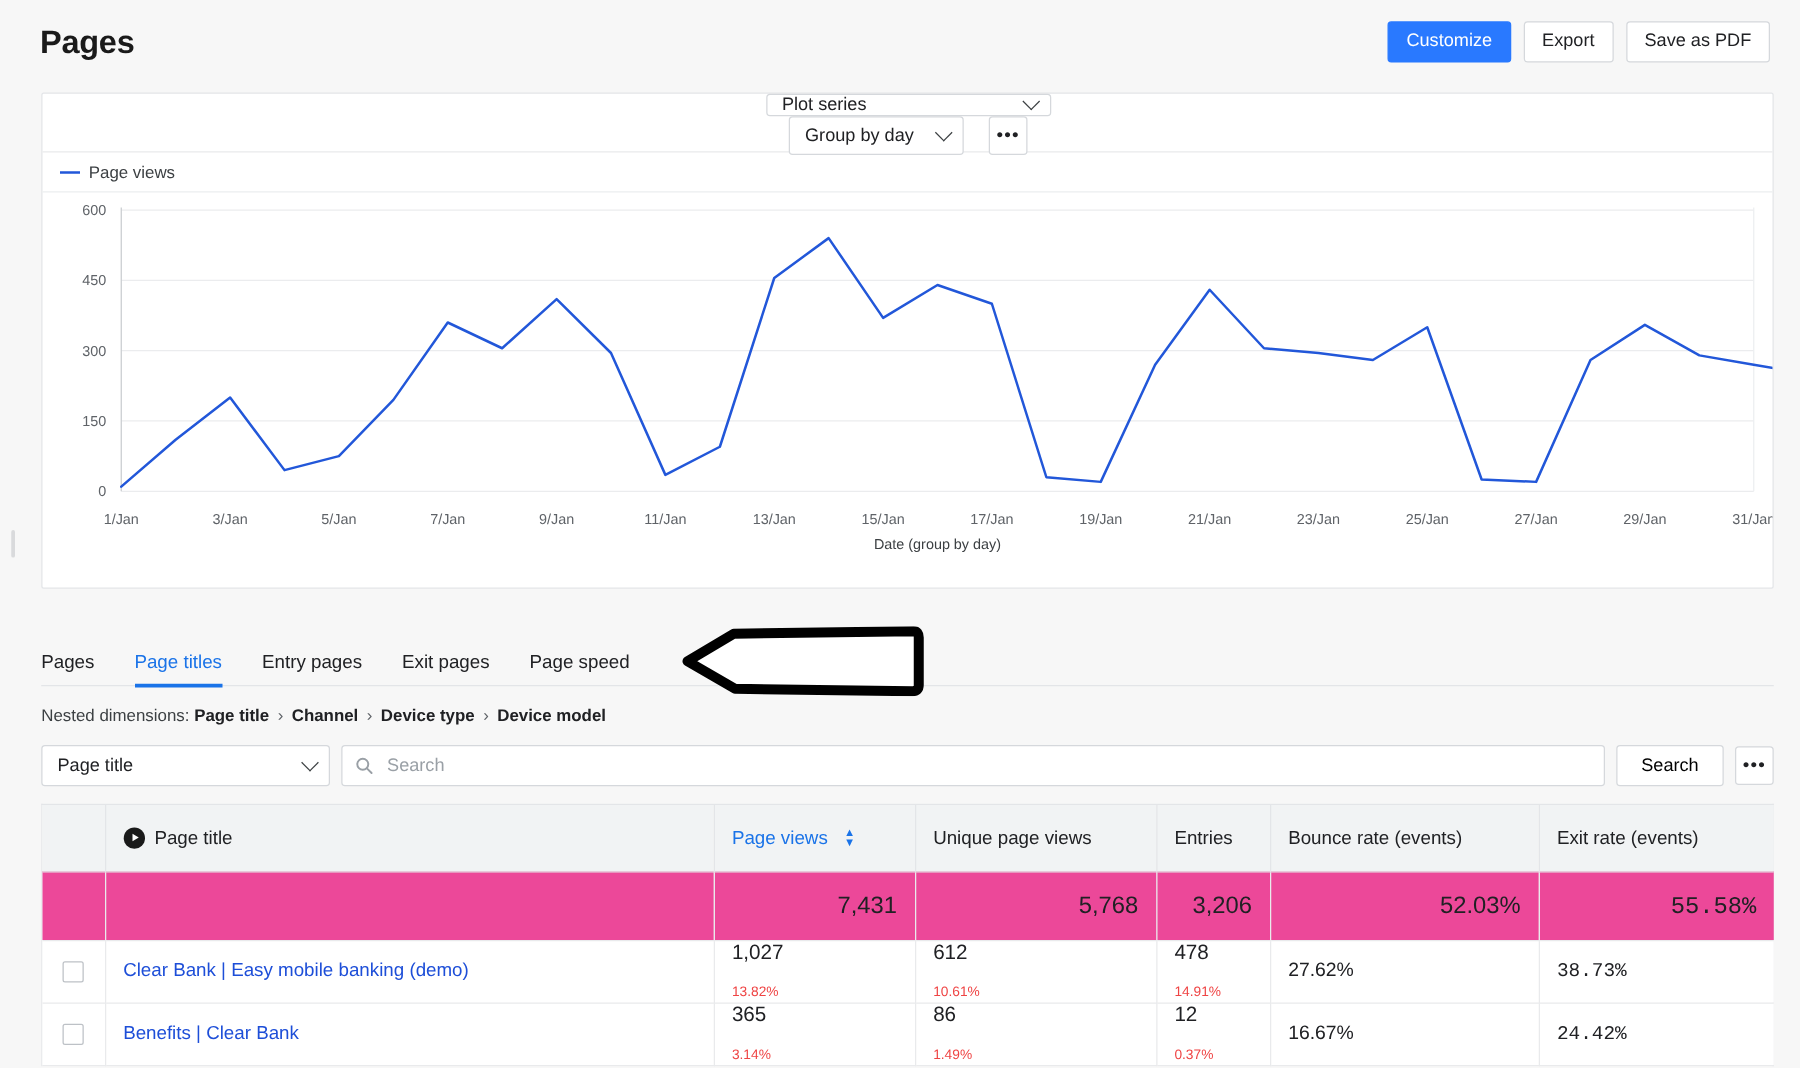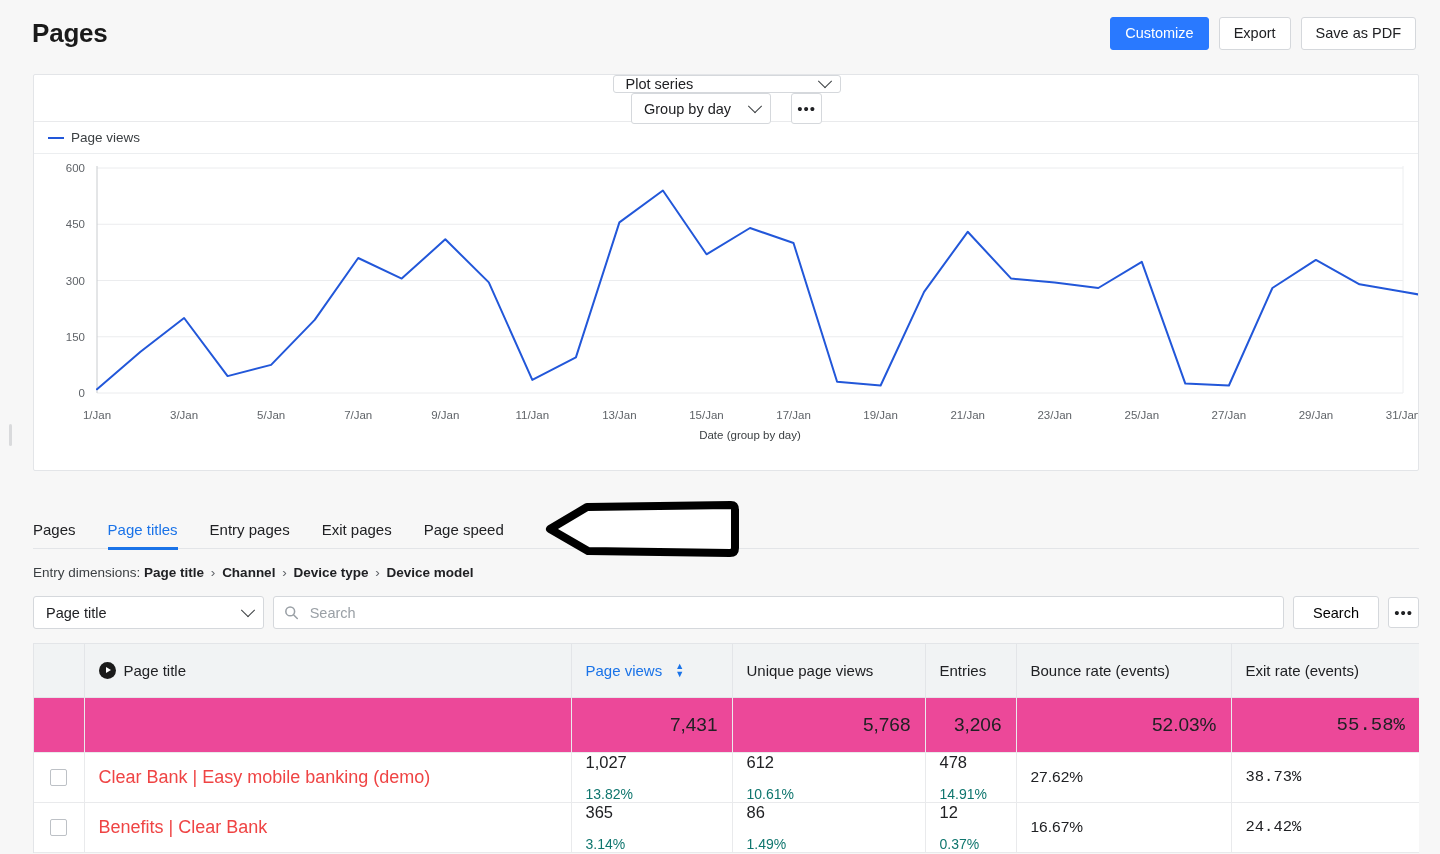--- a/index.html
+++ b/index.html
@@ -183,22 +183,22 @@
   tbody td {
     border-right: 1px solid #e9eaec; border-bottom: 1px solid #e9eaec;
     padding: 0 14px; font-size: 15.5px; vertical-align: middle;
     background: #fff; height: 50px;
   }
   tbody td:last-child { border-right: none; font-family: Liberation Mono, monospace; }
   tr.total-row td { height: 55px; background: #ec4899; }
   tr.total-row td.val { font-size: 19px; text-align: right; }
   td.val { text-align: left; }
   .val-main { font-size: 16.5px; line-height: 19px; }
-  .val-pct { font-size: 14px; color: #0f766e; line-height: 15px; margin-top: 15px; }
-  .link { color: #ef4444; font-size: 18px; cursor: pointer; }
+  .val-pct { font-size: 11px; color: #ef4444; line-height: 15px; margin-top: 15px; }
+  .link { color: #1d4ed8; font-size: 15px; cursor: pointer; }
   .checkbox {
     width: 17px; height: 17px; border: 1px solid #bdc1c6; border-radius: 2px;
     background: #fff; display: block; margin: 0 auto; cursor: pointer;
   }
   td.check-cell { text-align: center; padding: 0; }
 
   
   .edge-nub {
     position: absolute; left: 9px; top: 424px;
     width: 3px; height: 22px; background: #d9dadc; border-radius: 2px;
@@ -283,21 +283,21 @@
   <div class="tab">Entry pages</div>
   <div class="tab">Exit pages</div>
   <div class="tab">Page speed</div>
 </div>
 
 <svg class="annotation" width="200" height="56" viewBox="0 0 200 56">
   <path d="M9 28 L46 6 L190 4 Q194 4 194 9 L194 47 Q194 52 189 52 L47 50 Z" fill="#ffffff" stroke="#000000" stroke-width="8" stroke-linejoin="round" stroke-linecap="round"></path>
 </svg>
 
 <div class="nested-dims">
-  <span>Entry dimensions:</span>
+  <span>Nested dimensions:</span>
   <span class="dim">Page title</span>
   <span class="sep">›</span>
   <span class="dim">Channel</span>
   <span class="sep">›</span>
   <span class="dim">Device type</span>
   <span class="sep">›</span>
   <span class="dim">Device model</span>
 </div>
 
 <div class="search-row">

